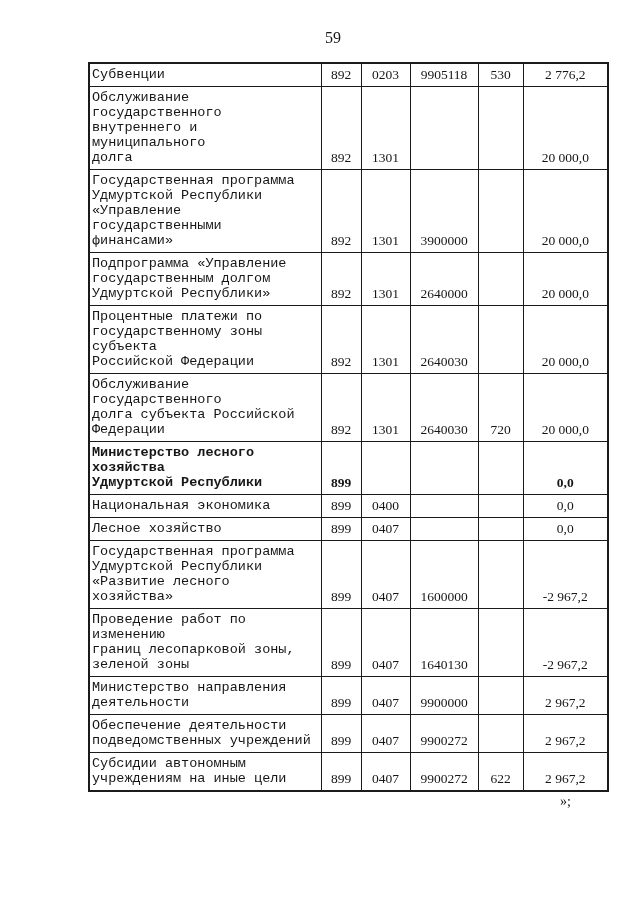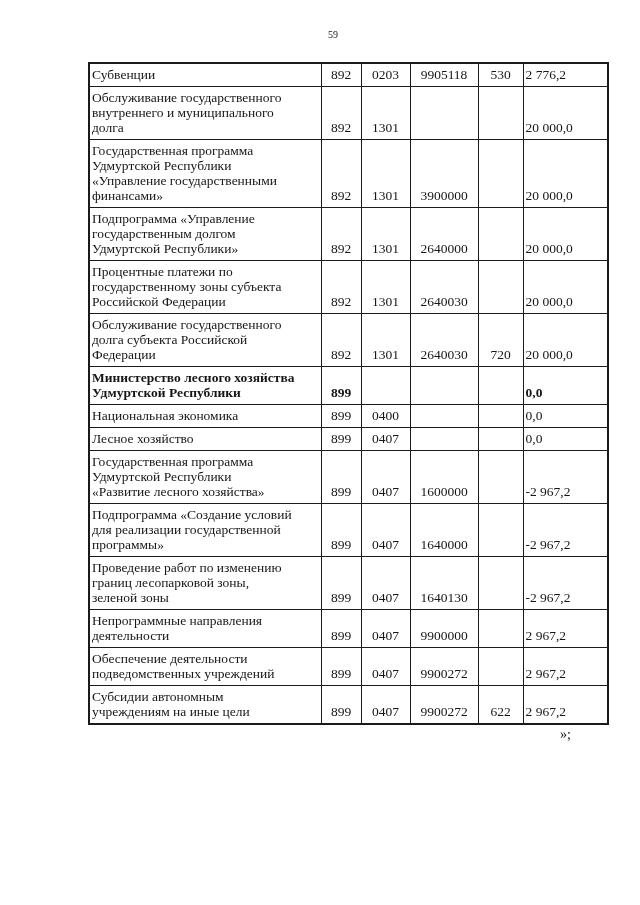--- a/index.html
+++ b/index.html
@@ -14,21 +14,21 @@
     background: #ffffff;
     font-family: "Liberation Serif", serif;
     color: #161616;
     overflow: hidden;
   }
   .page-number {
     position: absolute;
     top: 29px;
     left: 333px;
     transform: translateX(-50%);
-    font-size: 10px;
+    font-size: 16px;
   }
   .content {
     position: absolute;
     left: 88px;
     top: 62px;
     width: 519px;
   }
   table.budget-table {
     border-collapse: collapse;
     table-layout: fixed;
@@ -40,26 +40,27 @@
     font-size: 13.5px;
     line-height: 15px;
     padding: 3px 2px 4px 2px;
     vertical-align: bottom;
     overflow: hidden;
   }
   td.col-name {
     white-space: pre-line;
     vertical-align: top;
     text-align: left;
+    font-family: Liberation Mono, monospace;
   }
   td.col-vch, td.col-rz, td.col-csr, td.col-vr {
     text-align: center;
   }
   td.col-amount {
-    text-align: left;
+    text-align: center;
     margin-top: 30px;
   }
   tr.bold td {
     font-weight: bold;
   }
   .closing-mark {
     text-align: right;
     margin: 2px 36px 0 0;
     font-size: 14px;
   }
@@ -170,41 +171,31 @@
             <td class="col-name">Государственная программа
 Удмуртской Республики
 «Развитие лесного хозяйства»</td>
             <td class="col-vch">899</td>
             <td class="col-rz">0407</td>
             <td class="col-csr">1600000</td>
             <td class="col-vr"></td>
             <td class="col-amount">-2 967,2</td>
           </tr>
           <tr>
-            <td class="col-name">Подпрограмма «Создание условий
-для реализации государственной
-программы»</td>
-            <td class="col-vch">899</td>
-            <td class="col-rz">0407</td>
-            <td class="col-csr">1640000</td>
-            <td class="col-vr"></td>
-            <td class="col-amount">-2 967,2</td>
-          </tr>
-          <tr>
             <td class="col-name">Проведение работ по изменению
 границ лесопарковой зоны,
 зеленой зоны</td>
             <td class="col-vch">899</td>
             <td class="col-rz">0407</td>
             <td class="col-csr">1640130</td>
             <td class="col-vr"></td>
             <td class="col-amount">-2 967,2</td>
           </tr>
           <tr>
-            <td class="col-name">Непрограммные направления
+            <td class="col-name">Министерство направления
 деятельности</td>
             <td class="col-vch">899</td>
             <td class="col-rz">0407</td>
             <td class="col-csr">9900000</td>
             <td class="col-vr"></td>
             <td class="col-amount">2 967,2</td>
           </tr>
           <tr>
             <td class="col-name">Обеспечение деятельности
 подведомственных учреждений</td>

